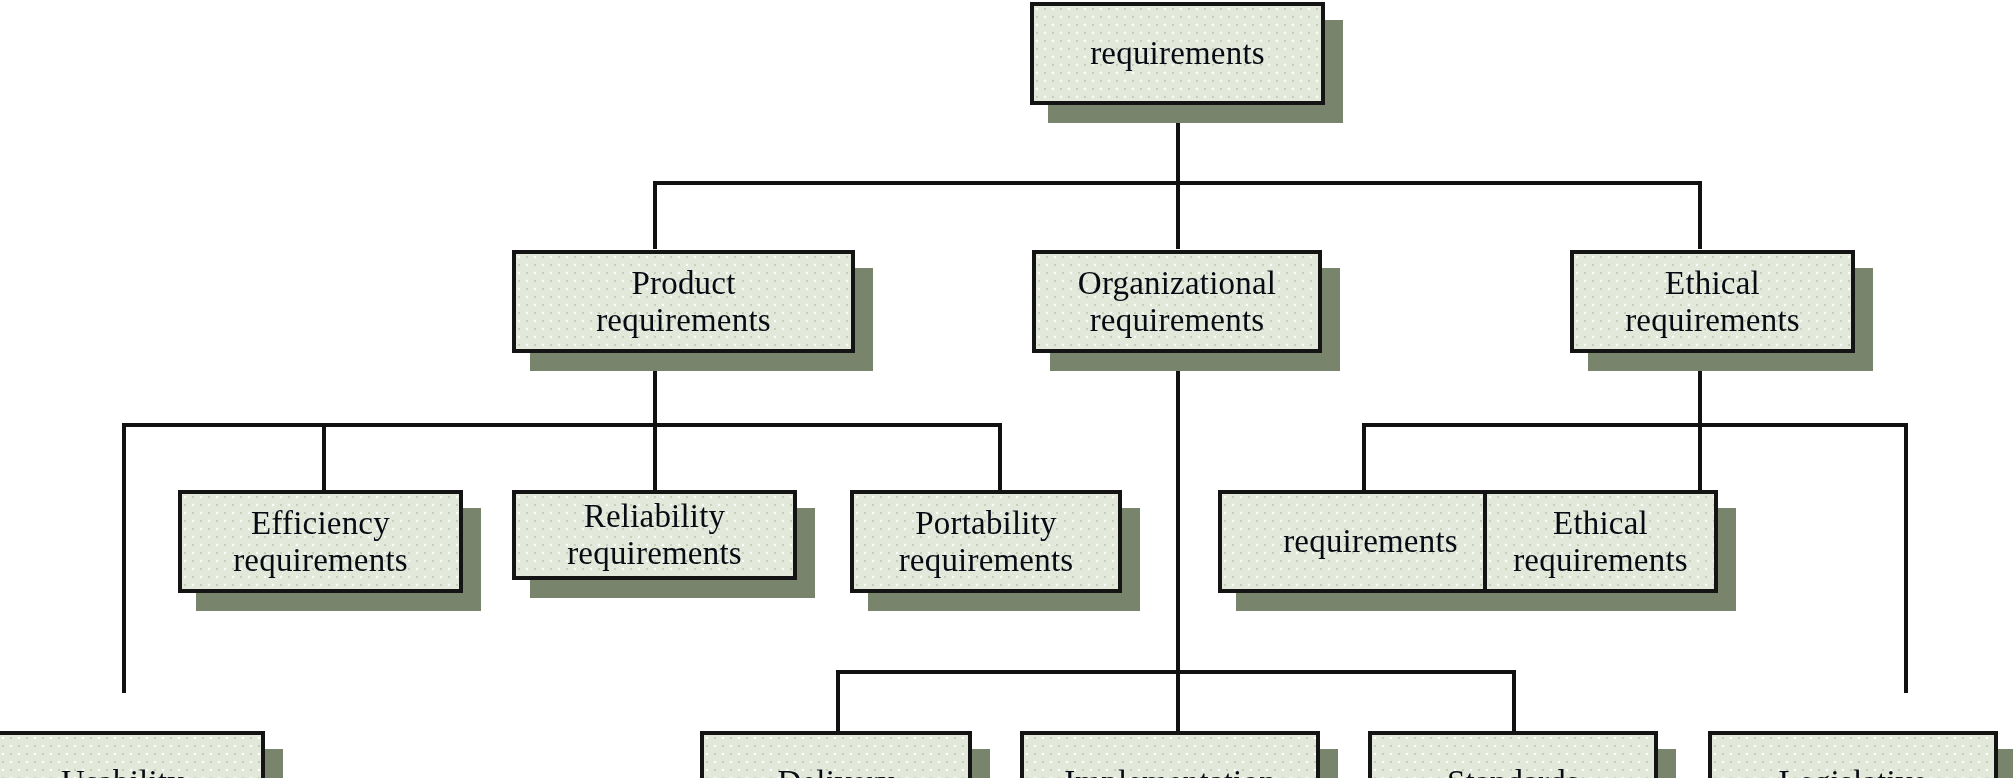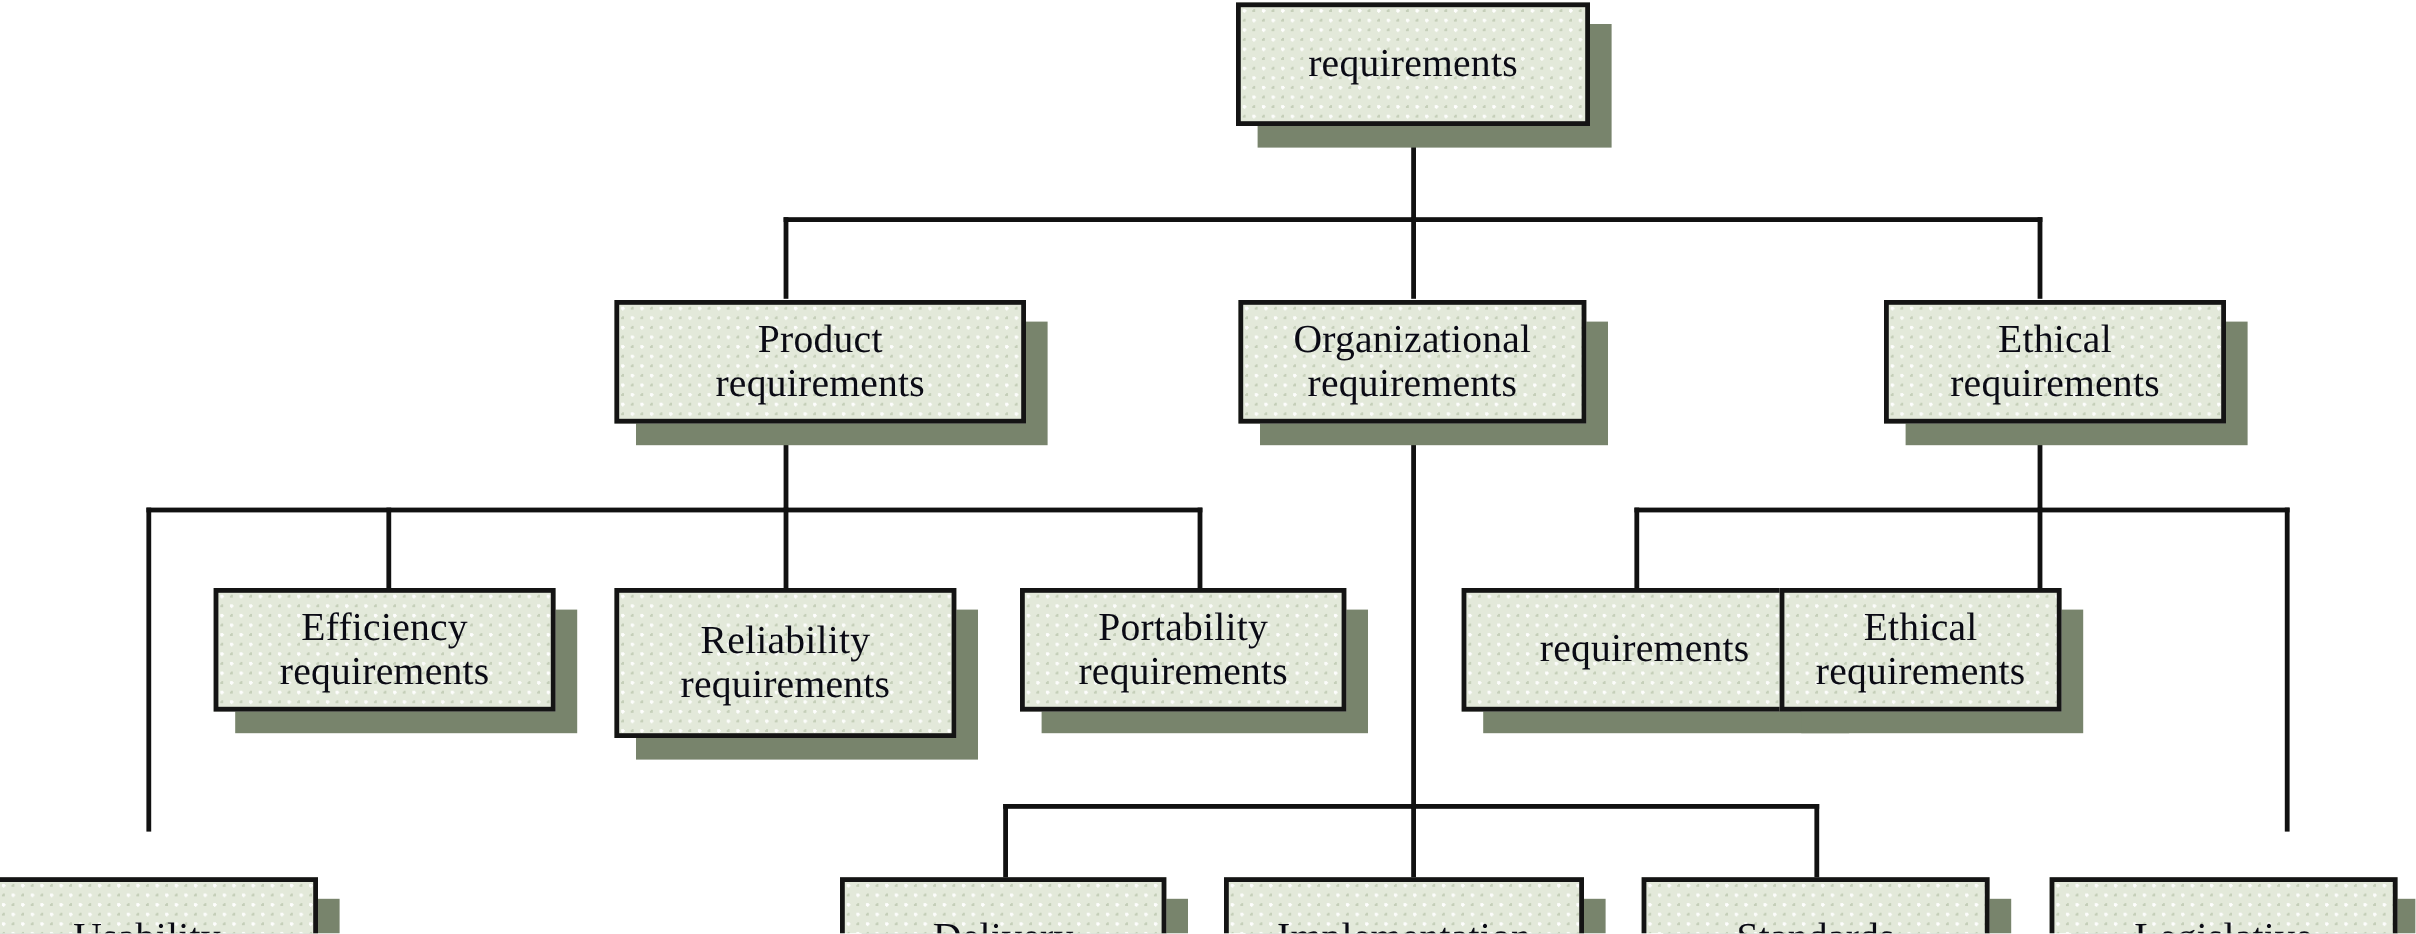--- a/index.html
+++ b/index.html
@@ -120,21 +120,21 @@
   </div>
 
   <div class="node" style="left:178px; top:490px; width:285px; height:103px;border-radius:13px;">
     <div class="shadow"></div>
     <div class="boxface">
       <span>Efficiency</span>
       <span>requirements</span>
     </div>
   </div>
 
-  <div class="node" style="left:512px; top:490px; width:285px; height:125px;">
+  <div class="node" style="left:512px; top:490px; width:285px; height:90px;">
     <div class="shadow"></div>
     <div class="boxface">
       <span>Reliability</span>
       <span>requirements</span>
     </div>
   </div>
 
   <div class="node" style="left:850px; top:490px; width:272px; height:103px;">
     <div class="shadow"></div>
     <div class="boxface">

